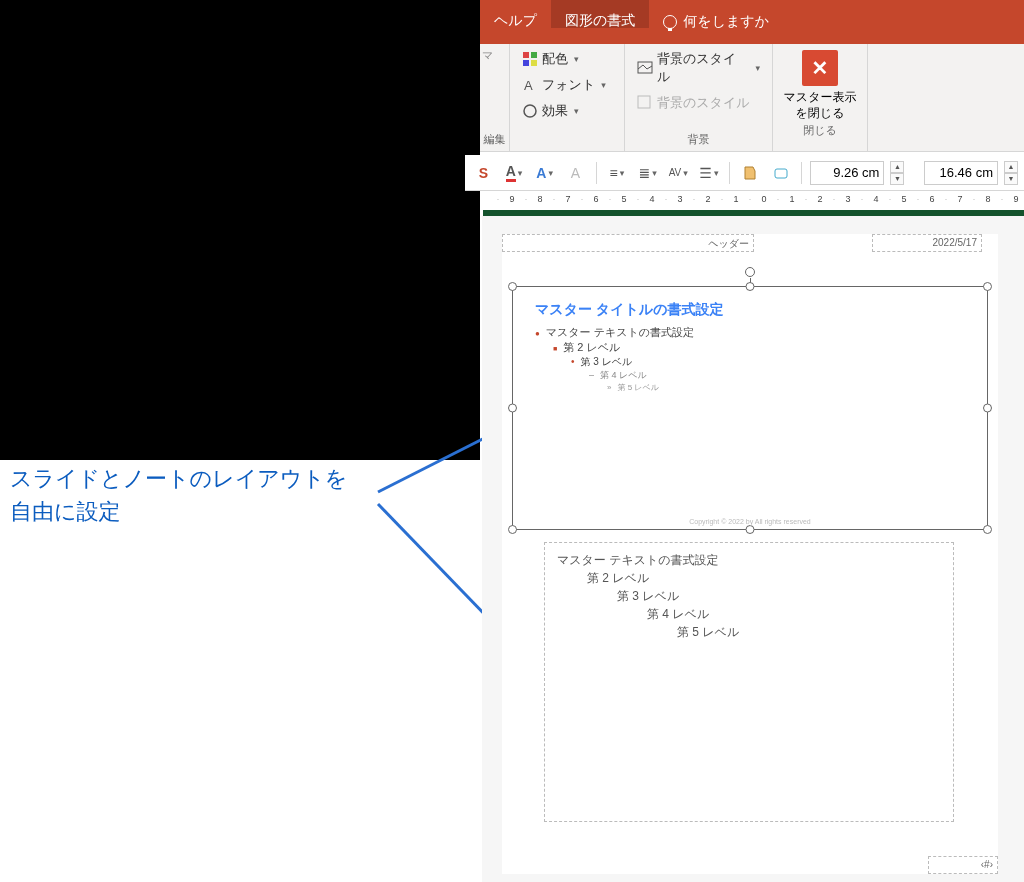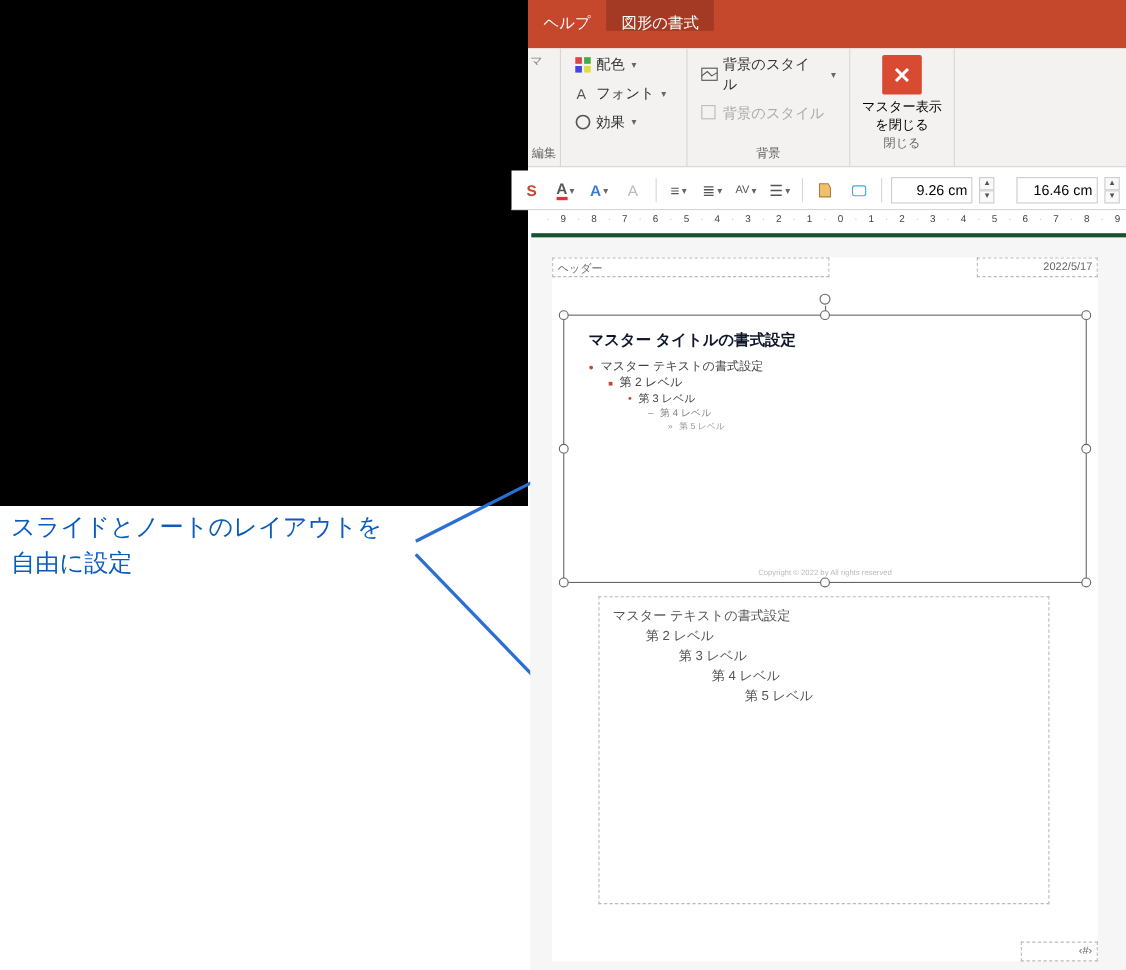--- a/index.html
+++ b/index.html
@@ -35,43 +35,43 @@
 
 
 .fmt-bar { position: absolute; left: 465px; top: 155px; right: 0; height: 36px; background: #fff; border-bottom: 1px solid #d6d6d6; display: flex; align-items: center; padding: 0 6px; gap: 6px; }
 .fmt-btn { width: 26px; height: 26px; display: flex; align-items: center; justify-content: center; cursor: pointer; color: #555; font-size: 14px; position: relative; }
 .sep { width: 1px; height: 22px; background: #d6d6d6; margin: 0 2px; }
 .dim-input { width: 74px; height: 24px; border: 1px solid #ccc; padding: 0 4px; font-size: 13px; text-align: right; }
 .spin { width: 14px; display: flex; flex-direction: column; }
 .spin div { width: 14px; height: 12px; border: 1px solid #ccc; text-align: center; font-size: 7px; line-height: 10px; cursor: pointer; background: #fafafa; color: #555; }
 
 
-.ruler { position: absolute; left: 483px; top: 194px; right: 0; height: 22px; background: #fff; font-size: 9px; color: #444; border-bottom: 4px solid #14532d; overflow: hidden; letter-spacing: 0; }
+.ruler { position: absolute; left: 483px; top: 194px; right: 0; height: 22px; background: #fff; font-size: 9px; color: #444; border-bottom: 6px solid #14532d; overflow: hidden; letter-spacing: 0; }
 .ruler-inner { position: relative; left: 8px; white-space: nowrap; }
 .ruler-inner span { display: inline-block; width: 14px; text-align: center; }
 .ruler-inner i { display: inline-block; width: 14px; text-align: center; font-style: normal; color: #bbb; }
 
 
 .canvas { position: absolute; left: 482px; top: 216px; right: 0; bottom: 0; background: #f6f6f6; }
 .page { position: absolute; left: 20px; top: 18px; width: 496px; height: 640px; background: #fff; }
 
 
-.ph { position: absolute; border: 1px dashed #bbb; font-size: 10px; color: #666; padding: 2px 4px; background: #fff; }
+.ph { position: absolute; border: 1px dashed #bbb; font-size: 10px; color: #666; padding: 2px 4px; background: #fff; text-align: right; }
 .ph-header { left: 0; top: 0; width: 252px; height: 18px; }
-.ph-date { right: 0; top: 0; width: 110px; height: 18px; text-align: right; }
+.ph-date { right: 16px; top: 0; width: 110px; height: 18px; text-align: right; }
 .ph-footer { left: 0; bottom: 0; width: 252px; height: 18px; }
 .ph-num { right: 0; bottom: 0; width: 70px; height: 18px; text-align: right; }
 
 
 .sel-box { position: absolute; left: 10px; top: 52px; width: 476px; height: 244px; border: 1.5px solid #666; background: #fff; }
 .handle { position: absolute; width: 9px; height: 9px; background: #fff; border: 1px solid #666; border-radius: 50%; }
 .rot { position: absolute; left: 50%; top: -20px; transform: translateX(-50%); width: 10px; height: 10px; border: 1px solid #666; border-radius: 50%; background: #fff; }
 .rot:after { content: ""; position: absolute; left: 4px; top: 10px; width: 1px; height: 9px; background: #666; }
 
-.slide-title { position: absolute; left: 22px; top: 14px; color: #0f172a; font-weight: bold; font-size: 14px; }
+.slide-title { position: absolute; left: 22px; top: 14px; color: #3b82f6; font-weight: bold; font-size: 14px; }
 .slide-body { position: absolute; left: 22px; top: 38px; font-size: 11px; color: #444; }
 .slide-body .l1:before { content: "●"; color: #c5472c; font-size: 8px; margin-right: 6px; }
 .slide-body .l2 { margin-left: 18px; }
 .slide-body .l2:before { content: "■"; color: #c5472c; font-size: 7px; margin-right: 6px; }
 .slide-body .l3 { margin-left: 36px; font-size: 10px; }
 .slide-body .l3:before { content: "•"; color: #c5472c; margin-right: 6px; }
 .slide-body .l4 { margin-left: 54px; font-size: 9px; color: #888; }
 .slide-body .l4:before { content: "–"; margin-right: 6px; }
 .slide-body .l5 { margin-left: 72px; font-size: 8px; color: #999; }
 .slide-body .l5:before { content: "»"; margin-right: 6px; }
@@ -100,20 +100,24 @@
   <polygon points="160,16 148,14 154,26"></polygon>
 </svg>
 <svg class="arrow" style="left:372px; top:498px;" width="200" height="200">
   <line x1="6" y1="6" x2="178" y2="184" stroke-width="3"></line>
   <polygon points="178,184 164,180 172,168"></polygon>
 </svg>
 
 <div class="ribbon-tabs">
   <div class="tab">ヘルプ</div>
   <div class="tab active">図形の書式</div>
+  <div class="tell-me">
+    <span class="bulb"></span>
+    <span>何をしますか</span>
+  </div>
 </div>
 
 <div class="ribbon-body">
   <div class="group" style="width:30px;padding:4px 2px 0 2px">
     <div class="group-content" style="font-size:11px;color:#888">マ</div>
     <div class="group-label">編集</div>
   </div>
 
   <div class="group" style="width:115px">
     <div class="group-content">

